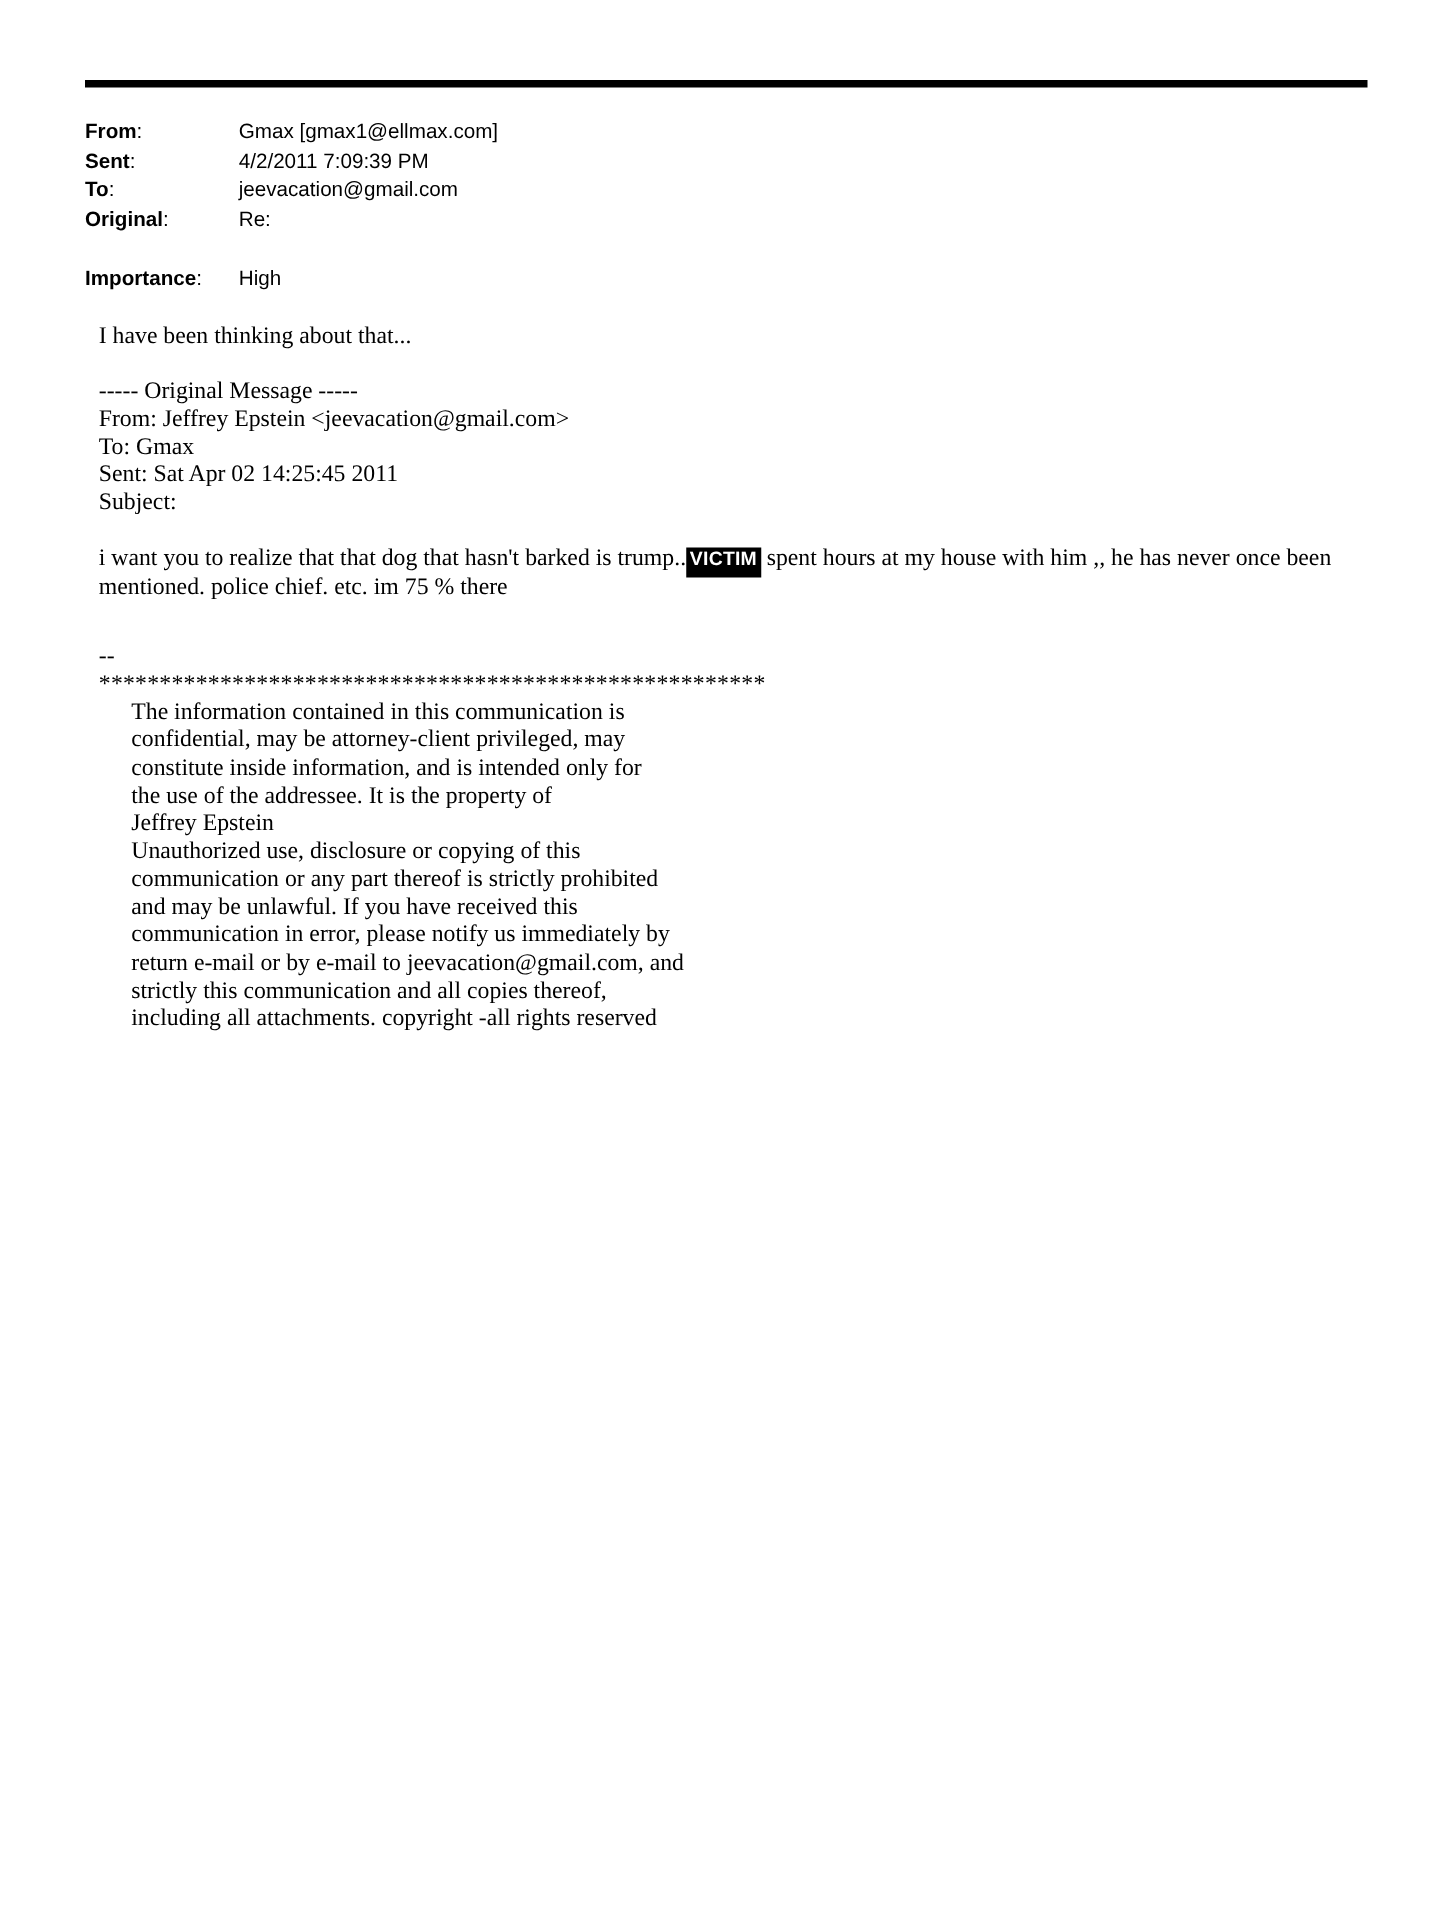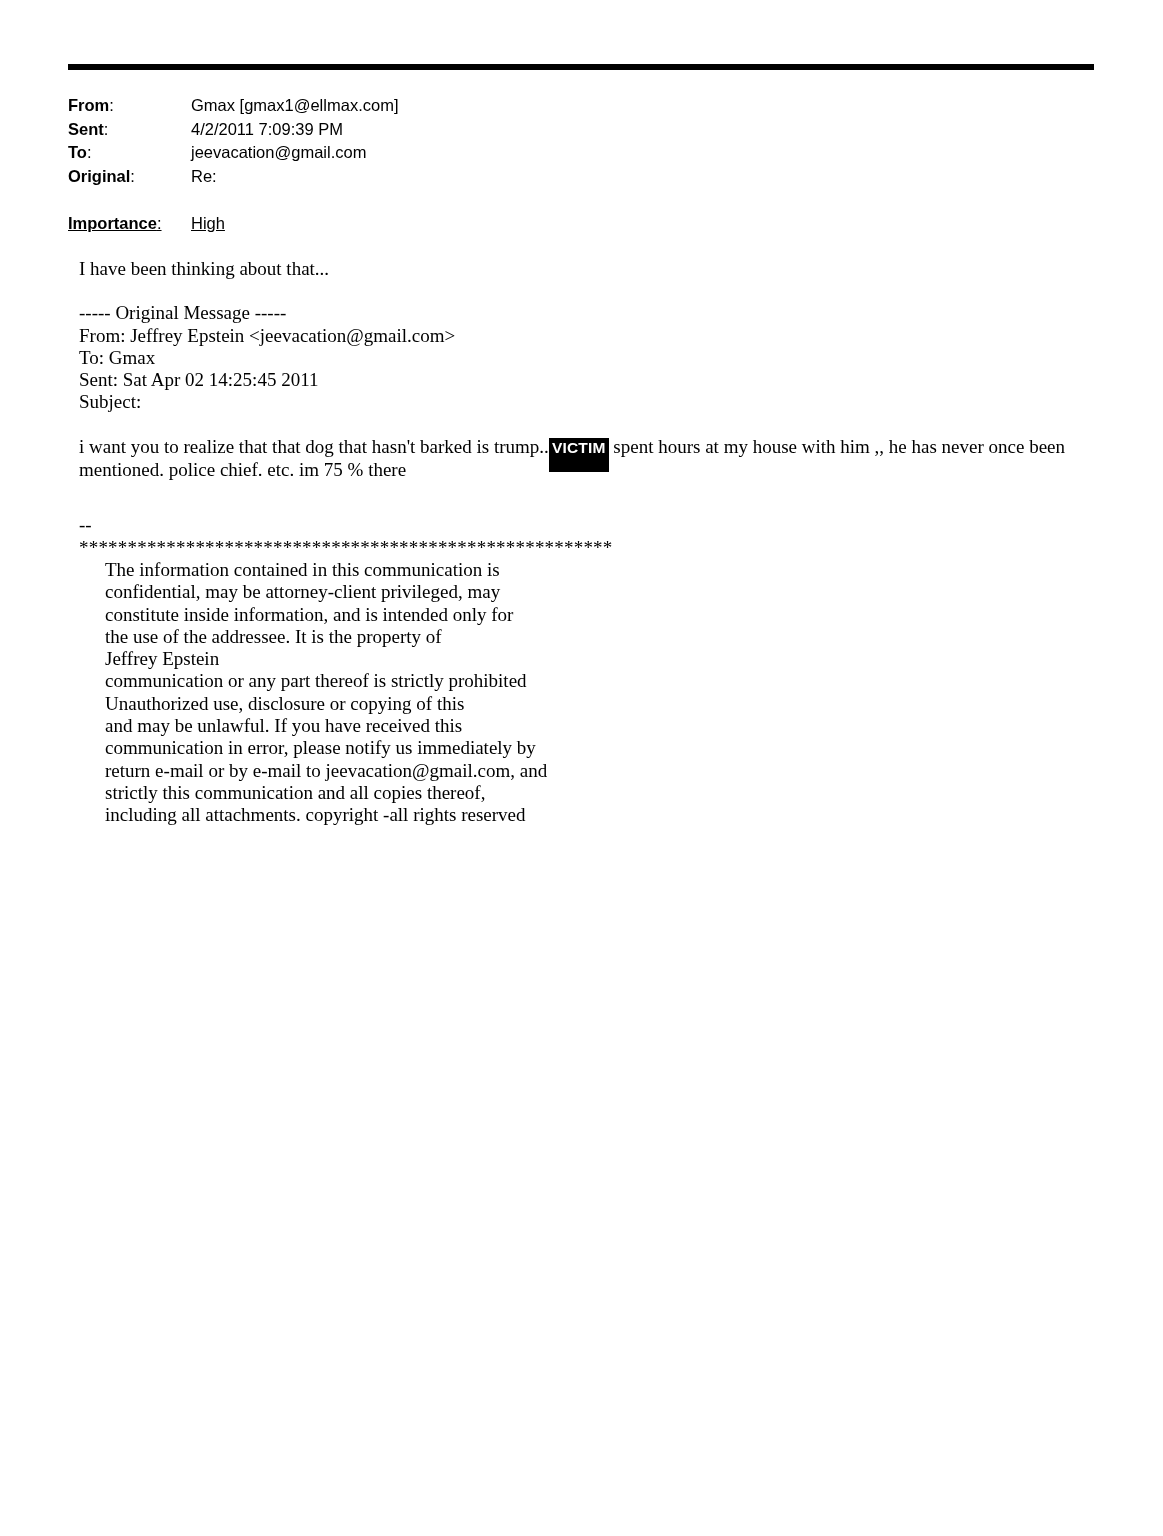--- a/index.html
+++ b/index.html
@@ -59,21 +59,20 @@
   .importance {
     position: absolute;
     left: 68px;
     top: 212px;
     width: 1000px;
     font-family: "Liberation Sans", sans-serif;
     font-size: 16.5px;
     line-height: 23.5px;
     display: flex;
     align-items: flex-start;
-    text-decoration: underline;
   }
   
   .body-text {
     position: absolute;
     left: 79px;
     top: 258px;
     width: 1010px;
     font-family: "Liberation Serif", serif;
     font-size: 19px;
     line-height: 22.3px;
@@ -87,21 +86,21 @@
     font-size: 19px;
     line-height: 22.3px;
   }
   .redaction {
     background: #000000;
     color: #ffffff;
     font-family: "Liberation Sans", sans-serif;
     font-weight: bold;
     font-size: 15.5px;
     letter-spacing: 0.2px;
-    padding: 1px 3px 16px 3px;
+    padding: 1px 3px 6px 3px;
   }
   .stars {
     font-family: "Liberation Serif", serif;
     font-size: 19px;
     letter-spacing: 0.2px;
     word-break: break-all;
   }
   .disclaimer div {
     white-space: pre-wrap;
     margin-left: 26px;
@@ -164,22 +163,22 @@
 
     <div>--</div>
     <div class="stars">*******************************************************</div>
 
     <div class="disclaimer">
       <div>The information contained in this communication is</div>
       <div>confidential, may be attorney-client privileged, may</div>
       <div>constitute inside information, and is intended only for</div>
       <div>the use of the addressee. It is the property of</div>
       <div>Jeffrey Epstein</div>
+      <div>Unauthorized use, disclosure or copying of this</div>
       <div>communication or any part thereof is strictly prohibited</div>
-      <div>Unauthorized use, disclosure or copying of this</div>
       <div>and may be unlawful. If you have received this</div>
       <div>communication in error, please notify us immediately by</div>
       <div>return e-mail or by e-mail to jeevacation@gmail.com, and</div>
       <div>strictly this communication and all copies thereof,</div>
       <div>including all attachments. copyright -all rights reserved</div>
     </div>
 
   </div>
 
 </div>

